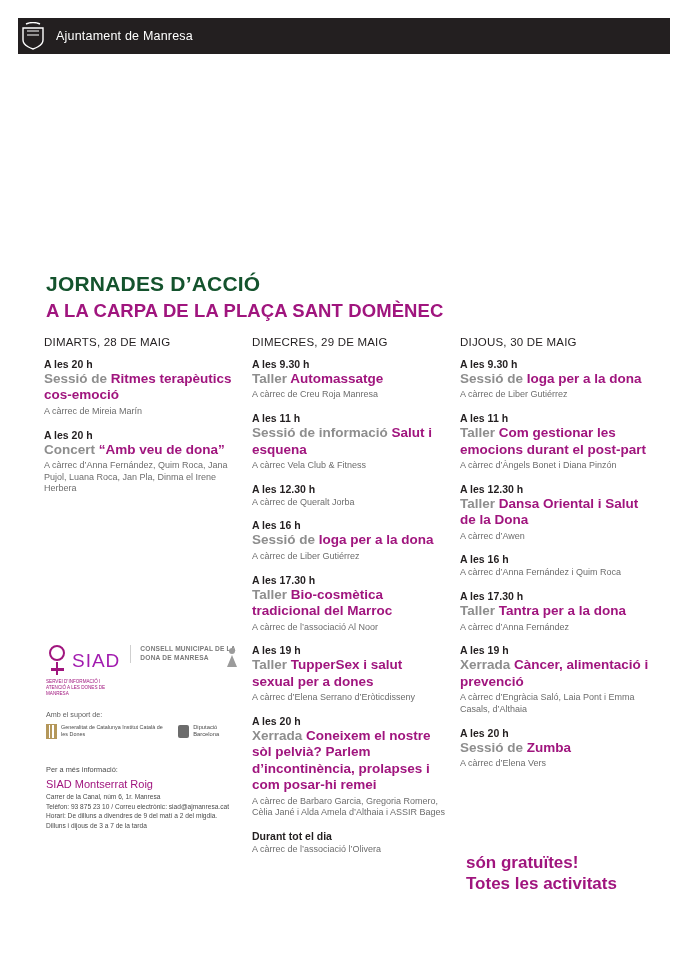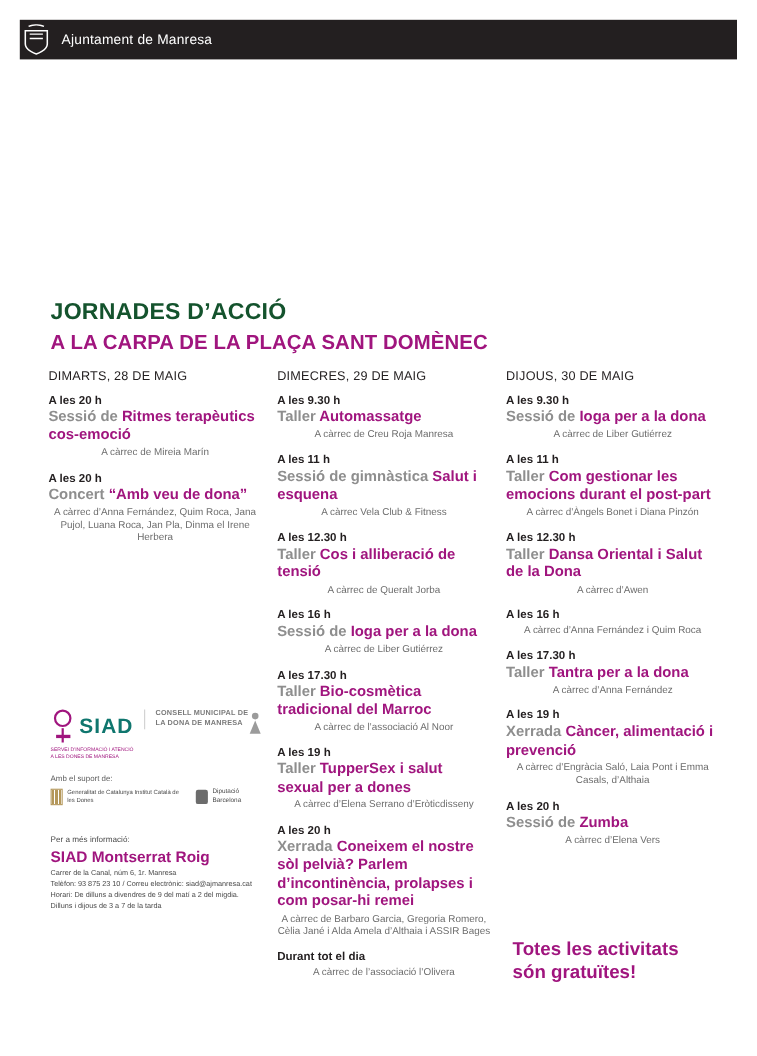--- a/index.html
+++ b/index.html
@@ -146,21 +146,20 @@
     color: #8e8e8e;
     line-height: 1.22;
     font-weight: bold;
   }
   .entry .act .hl { color: #a0157e; }
   .entry .by {
     font-size: 9px;
     color: #6d6d6d;
     line-height: 1.3;
     margin-top: 2px;
-    text-align: center;
   }
   
   .footer-left {
     position: absolute;
     left: 46px; top: 645px;
     width: 190px;
   }
   .logos-row {
     display: flex;
     align-items: flex-start;
@@ -186,22 +185,22 @@
     width: 2.5px; height: 13px;
     background: #a0157e;
   }
   .venus-cross {
     position: absolute; top: 23px; left: 4.5px;
     width: 13px; height: 2.5px;
     background: #a0157e;
   }
   .siad-text {
     font-size: 19px;
-    font-weight: bold;
-    color: #0f766e;
+    font-weight: normal;
+    color: #a21caf;
     letter-spacing: 1px;
   }
   .siad-sub {
     font-size: 4.6px;
     color: #a0157e;
     line-height: 1.35;
     max-width: 78px;
     margin-top: 2px;
   }
   .consell-logo {
@@ -260,22 +259,22 @@
   }
   .info-block {
     margin-top: 26px;
   }
   .info-lead {
     font-size: 7.4px;
     color: #4a4a4a;
     margin-bottom: 4px;
   }
   .info-name {
-    font-size: 14px;
-    font-weight: bold;
+    font-size: 11px;
+    font-weight: normal;
     color: #a0157e;
     margin-bottom: 2px;
   }
   .info-line {
     font-size: 6.6px;
     color: #4a4a4a;
     line-height: 1.5;
   }
   .follow {
     margin-top: 13px;
@@ -352,26 +351,25 @@
       </div>
       <div class="col">
         <div class="col-head">DIMECRES, 29 DE MAIG</div>
         <div class="entry">
           <div class="hour">A les 9.30 h</div>
           <div class="act"><span>Taller </span><span class="hl">Automassatge</span></div>
           <div class="by">A càrrec de Creu Roja Manresa</div>
         </div>
         <div class="entry">
           <div class="hour">A les 11 h</div>
-          <div class="act"><span>Sessió de gimnàstica </span><span class="hl">Salut i esquena</span></div>
+          <div class="act"><span>Sessió de informació </span><span class="hl">Salut i esquena</span></div>
           <div class="by">A càrrec Vela Club &amp; Fitness</div>
         </div>
         <div class="entry">
           <div class="hour">A les 12.30 h</div>
-          <div class="act"><span>Taller </span><span class="hl">Cos i alliberació de tensió</span></div>
           <div class="by">A càrrec de Queralt Jorba</div>
         </div>
         <div class="entry">
           <div class="hour">A les 16 h</div>
           <div class="act"><span>Sessió de </span><span class="hl">Ioga per a la dona</span></div>
           <div class="by">A càrrec de Liber Gutiérrez</div>
         </div>
         <div class="entry">
           <div class="hour">A les 17.30 h</div>
           <div class="act"><span>Taller </span><span class="hl">Bio-cosmètica tradicional del Marroc</span></div>
@@ -470,17 +468,17 @@
       <div class="info-name">SIAD Montserrat Roig</div>
       <div class="info-line">Carrer de la Canal, núm 6, 1r. Manresa</div>
       <div class="info-line">Telèfon: 93 875 23 10 / Correu electrònic: siad@ajmanresa.cat</div>
       <div class="info-line">Horari: De dilluns a divendres de 9 del matí a 2 del migdia.</div>
       <div class="info-line">Dilluns i dijous de 3 a 7 de la tarda</div>
     </div>
 
   </div>
 
   <div class="free-note">
+    <div>són gratuïtes!</div>
     <div>Totes les activitats</div>
-    <div>són gratuïtes!</div>
   </div>
 
 </div>
 
 </body></html>

